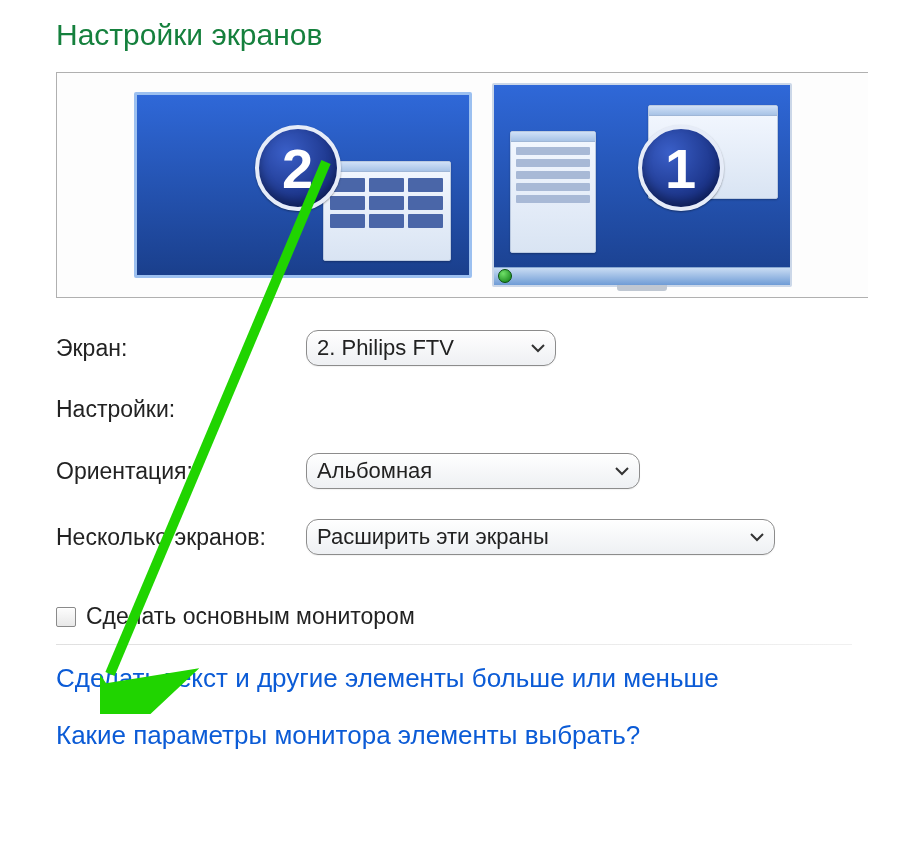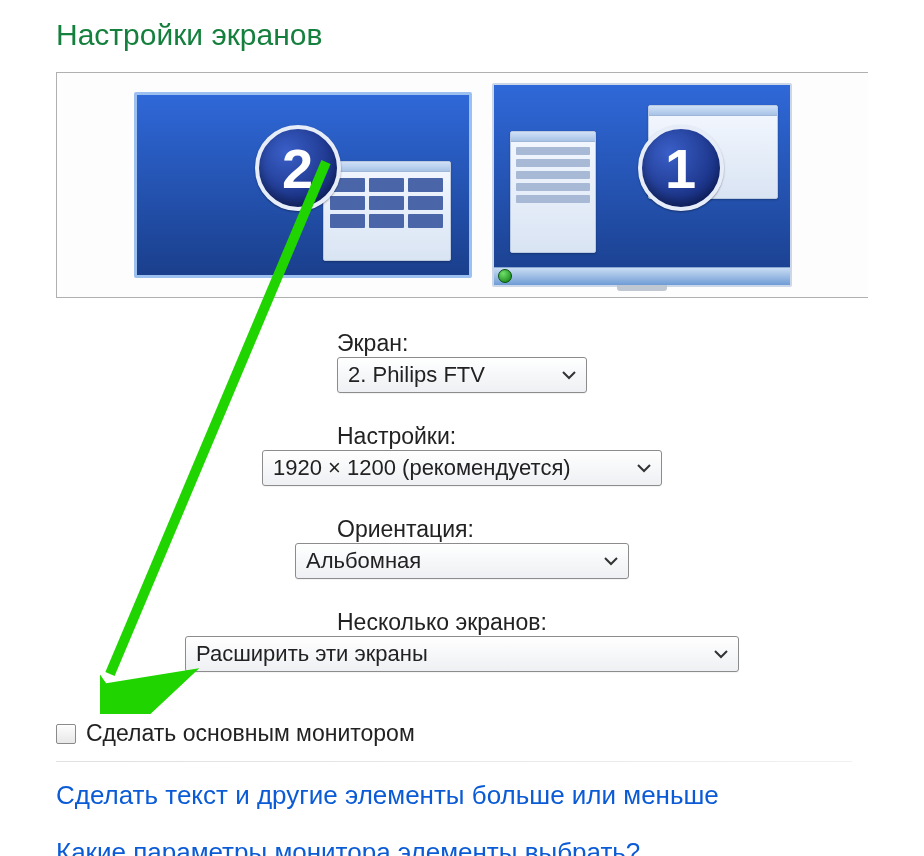--- a/index.html
+++ b/index.html
@@ -114,45 +114,44 @@
     width: 340px; height: 580px;
     pointer-events:none;
     z-index: 5;
   }
 
   
   .form { margin-top: 6px; }
   .form-row {
     display:flex; align-items:center;
     margin-bottom: 30px;
-    flex-direction: column;
   }
   .form-label {
     width: 250px;
     font-size: 23px;
     color:#222;
   }
   .dropdown {
     position:relative;
     display:flex; align-items:center;
     height: 36px;
     border:1px solid #8c8c8c;
     background: linear-gradient(#ffffff,#eef0f3);
-    border-radius:3px;
+    border-radius:12px;
     padding: 0 38px 0 10px;
     font-size: 22px;
     color:#222;
     cursor:pointer;
     box-shadow: inset 0 1px 0 #fff, 0 1px 1px rgba(0,0,0,.05);
     white-space:nowrap;
   }
   .dd-screen      { width: 250px; }
   .dd-resolution  { width: 400px; }
   .dd-orientation { width: 334px; }
-  .dd-multiple    { width: 554px; }
+  .dd-multiple    { width: 469px; }
   .dropdown .chev {
     position:absolute; right:10px; top:50%; transform:translateY(-50%);
   }
   .dropdown .chev svg { display:block; }
 
   .checkbox-row {
     display:flex; align-items:center; gap:10px;
     margin-top: 48px;
     margin-bottom: 14px;
     font-size:23px;
@@ -233,28 +232,20 @@
         <span class="chev">
           <svg width="14" height="10" viewBox="0 0 14 10">
               <path d="M1 2 L7 8 L13 2" fill="none" stroke="#333" stroke-width="2"></path>
             </svg>
         </span>
       </div>
     </div>
 
     <div class="form-row">
       <div class="form-label">Настройки:</div>
-      <div class="dropdown dd-resolution">
-        <span>1920 × 1200 (рекомендуется)</span>
-        <span class="chev">
-          <svg width="14" height="10" viewBox="0 0 14 10">
-              <path d="M1 2 L7 8 L13 2" fill="none" stroke="#333" stroke-width="2"></path>
-            </svg>
-        </span>
-      </div>
     </div>
 
     <div class="form-row">
       <div class="form-label">Ориентация:</div>
       <div class="dropdown dd-orientation">
         <span>Альбомная</span>
         <span class="chev">
           <svg width="14" height="10" viewBox="0 0 14 10">
               <path d="M1 2 L7 8 L13 2" fill="none" stroke="#333" stroke-width="2"></path>
             </svg>

